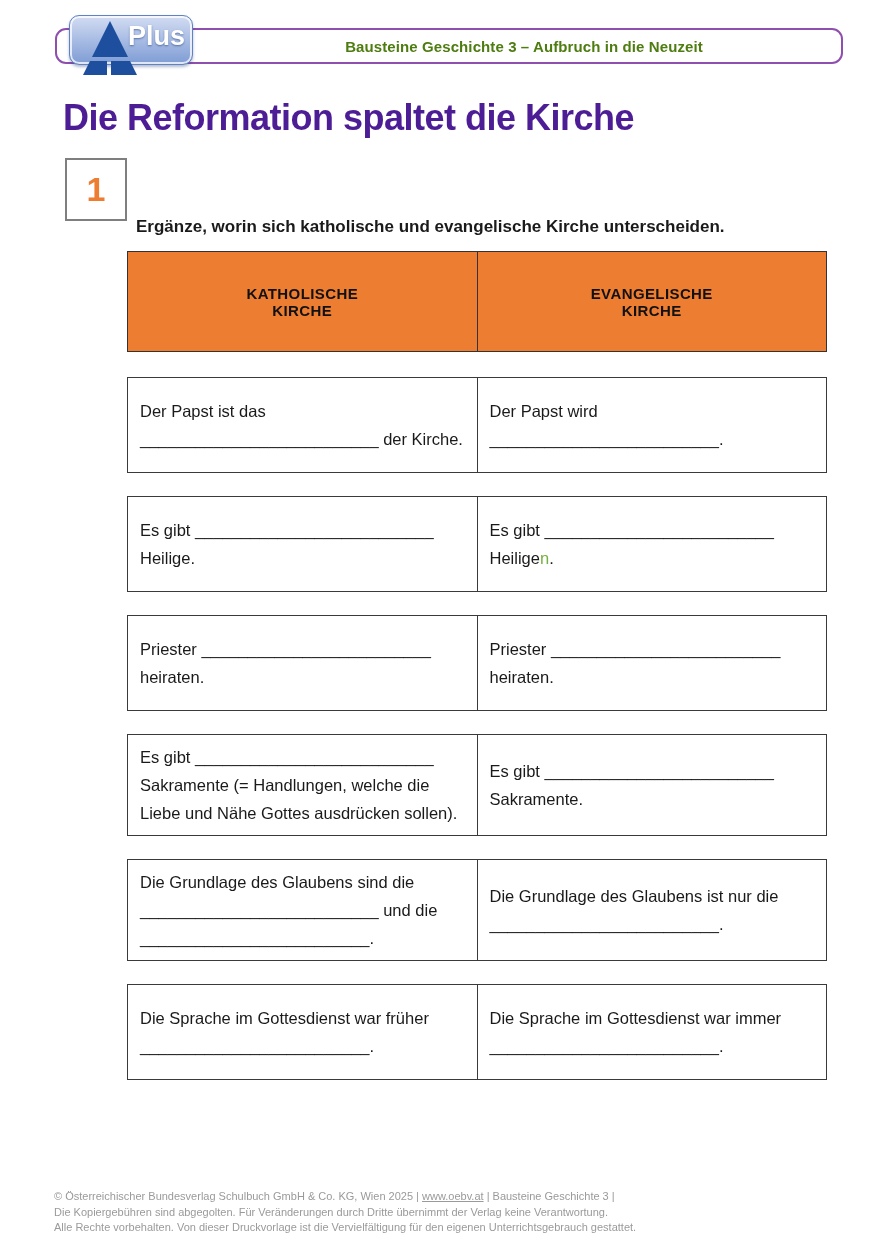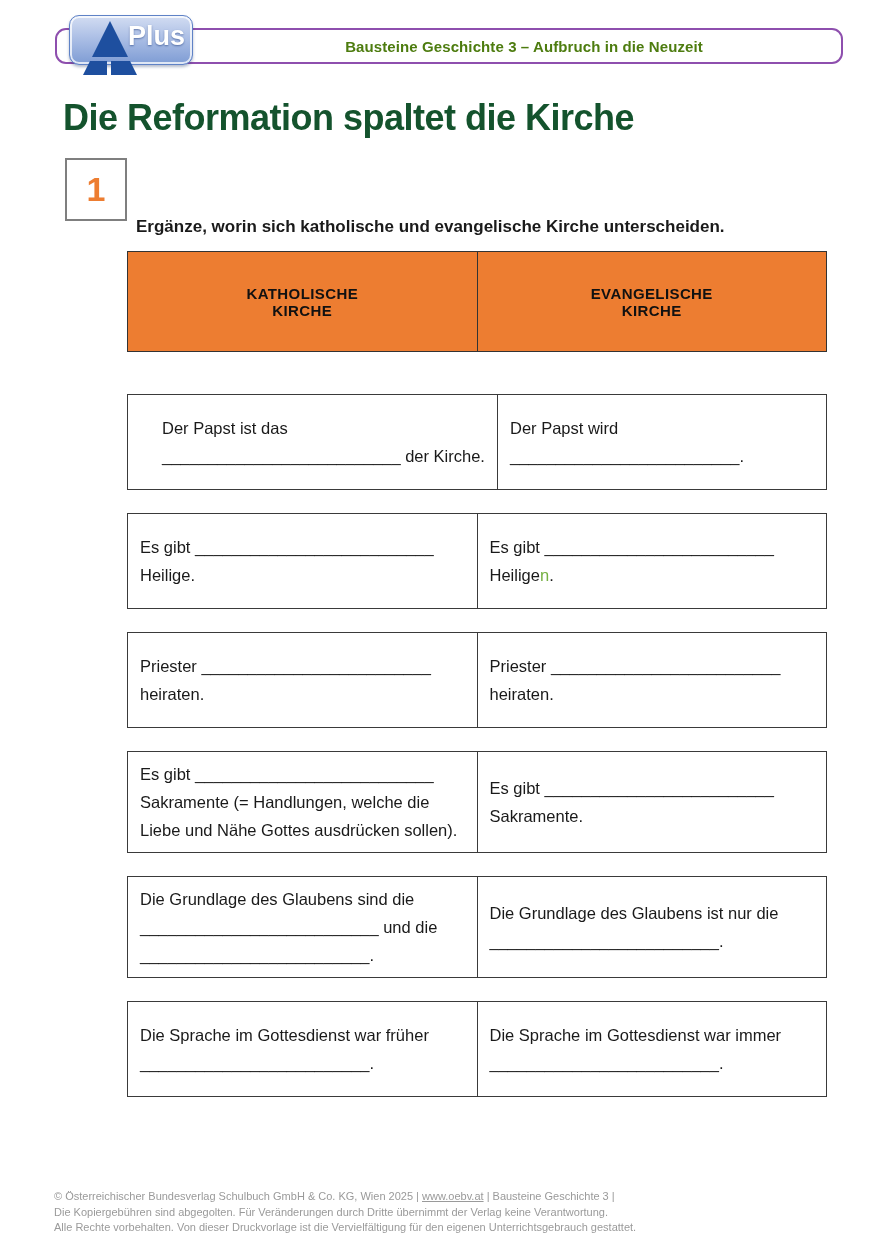--- a/index.html
+++ b/index.html
@@ -29,21 +29,21 @@
   .logo-badge svg { position: absolute; left: 10px; top: 3px; }
   .logo-plus {
     position: absolute; right: 7px; top: 5px;
     font-size: 27px; font-weight: bold; color: #ffffff;
     text-shadow: 0 1px 2px rgba(25,55,120,0.55);
   }
 
   
   .page-title {
     position: absolute; left: 63px; top: 97px;
-    font-size: 36px; font-weight: bold; letter-spacing: -0.5px; color: #14532d;
+    font-size: 36px; font-weight: bold; letter-spacing: -0.5px; color: #4c1d95;
   }
 
   
   .task-number-box {
     position: absolute; left: 65px; top: 158px; width: 62px; height: 63px;
     border: 2px solid #7f7f7f; background: #fff;
     display: flex; align-items: center; justify-content: center;
   }
   .task-number { font-size: 34px; font-weight: bold; color: #ED7D31; }
   .task-instruction {
@@ -62,21 +62,21 @@
     align-items: center; justify-content: center;
   }
   .tbl-header .hcell:first-child { border-right: 1.5px solid #333; }
   .hline { font-size: 15px; font-weight: bold; color: #111; letter-spacing: 0.4px; }
   .hline:first-child { }
 
   .trow {
     display: flex; border: 1.5px solid #3a3a3a; min-height: 96px;
     margin-top: 23px; background: #fff;
   }
-  .trow:first-of-type { margin-top: 42px; padding-left: 22px; }
+  .trow:first-of-type { margin-top: 25px; }
   .tcell {
     flex: 1; padding: 8px 12px;
     display: flex; flex-direction: column; justify-content: center;
     font-size: 16.5px; line-height: 28px; color: #1a1a1a;
   }
   .tcell.left { border-right: 1.5px solid #3a3a3a; }
   .tcell .line { white-space: nowrap; }
 
   
   .page-footer {

